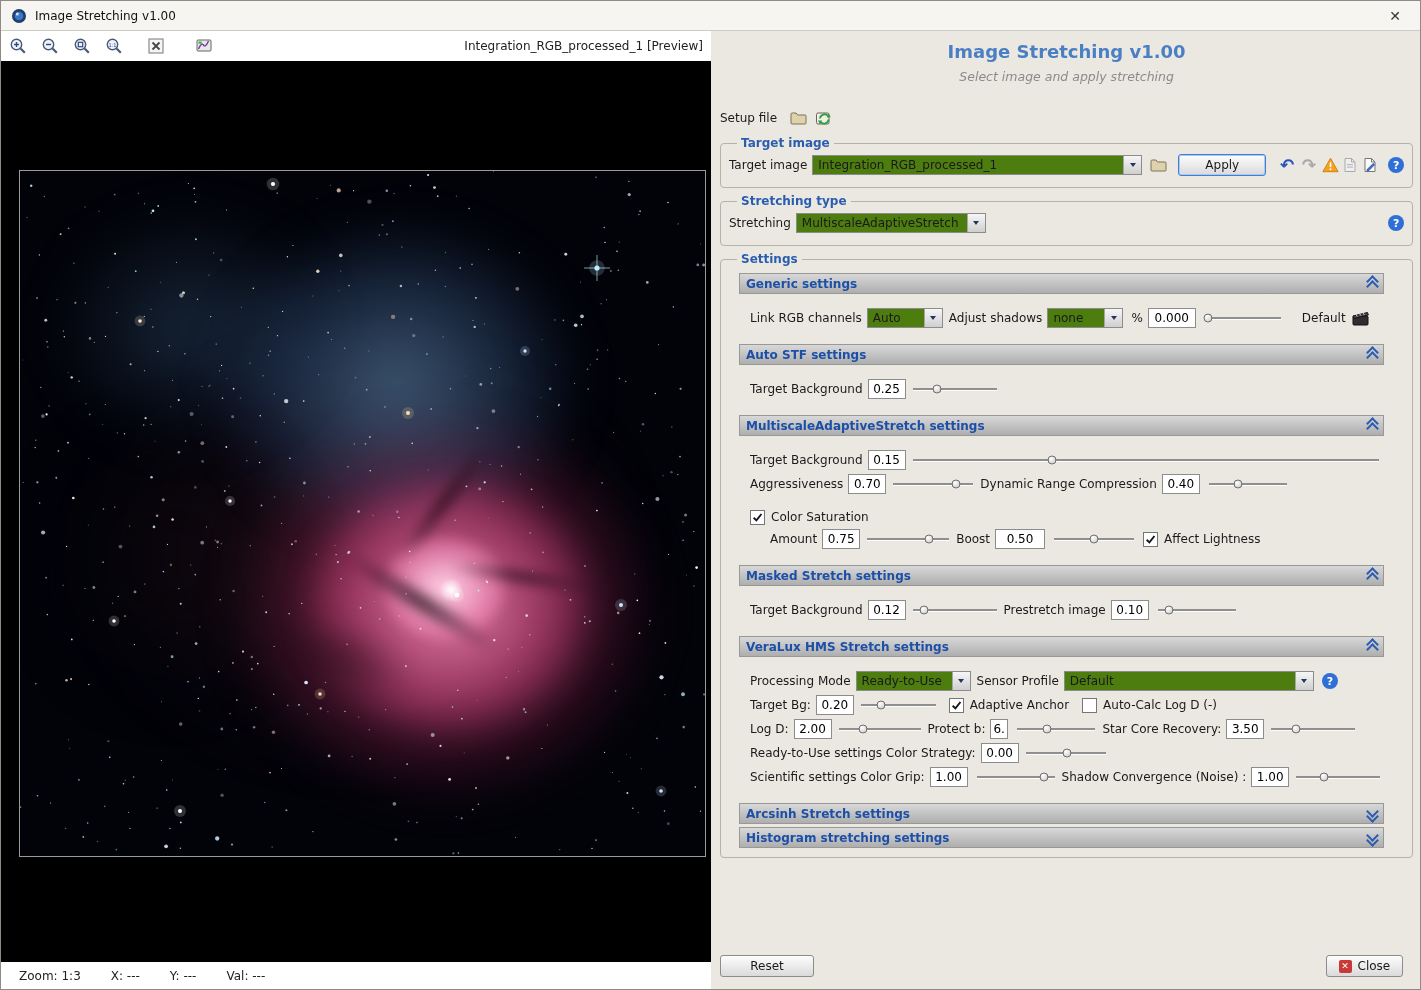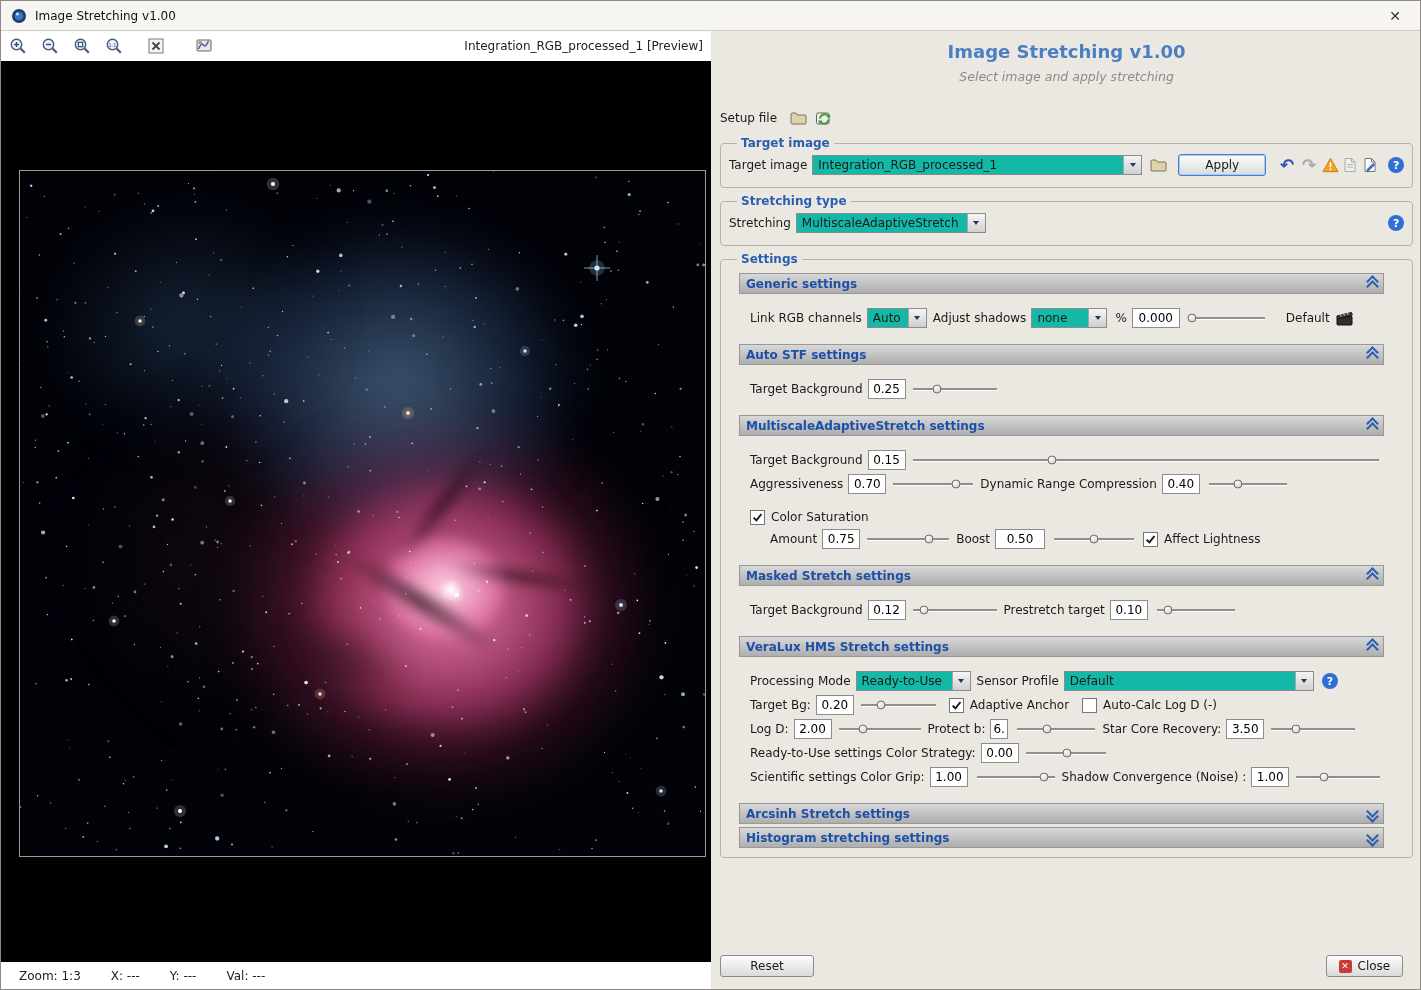--- a/index.html
+++ b/index.html
@@ -41,21 +41,21 @@
   
   .right{flex:1;background:#ebe8e2;display:flex;flex-direction:column;padding:6px 14px 10px 9px;box-sizing:border-box;}
   .rp-title{text-align:center;color:#4b7fc4;font-weight:bold;font-size:18px;margin-top:4px;}
   .rp-sub{text-align:center;color:#8b8b8b;font-style:italic;font-size:12.5px;margin-top:7px;}
   .setup-row{display:flex;align-items:center;gap:6px;margin:24px 0 4px 0;}
   fieldset.group{border:1px solid #b7b2a9;border-radius:4px;margin:4px 0 2px 0;padding:4px 8px 9px 8px;}
   legend{color:#2a5db0;font-weight:bold;padding:0 4px;margin-left:8px;font-size:12px;}
   .row{display:flex;align-items:center;height:22px;margin-bottom:2px;}
   .lbl{white-space:nowrap;margin-right:5px;}
   .ml6{margin-left:6px;} .ml8{margin-left:8px;} .ml10{margin-left:10px;}
-  .combo{display:inline-flex;align-items:center;height:20px;background:#14b8a6;border:1px solid #8c8c8c;box-sizing:border-box;}
+  .combo{display:inline-flex;align-items:center;height:20px;background:#4d7c0f;border:1px solid #8c8c8c;box-sizing:border-box;}
   .combo-text{flex:1;padding:0 5px;overflow:hidden;white-space:nowrap;}
   .combo-btn{width:17px;align-self:stretch;background:linear-gradient(#f6f6f6,#cfcfcf);border-left:1px solid #a5a5a5;display:flex;align-items:center;justify-content:center;}
   .tri{width:0;height:0;border-left:3.5px solid transparent;border-right:3.5px solid transparent;border-top:4.5px solid #24365e;display:block;}
   .tri.up{border-top:none;border-bottom:4.5px solid #24365e;}
   .num{height:20px;border:1px solid #8c8c8c;background:#fff;font-family:"DejaVu Sans","Liberation Sans",sans-serif;font-size:12px;text-align:center;padding:0 2px;box-sizing:border-box;}
   .btn{height:22px;border:1px solid #8c8c8c;border-radius:3px;background:linear-gradient(#fdfdfd,#dadada);font-family:"DejaVu Sans","Liberation Sans",sans-serif;font-size:12px;display:inline-flex;align-items:center;justify-content:center;padding:0 14px;color:#1a1a1a;}
   .btn.apply{border:1px solid #3f7fd6;box-shadow:0 0 0 1px #a9c9f0 inset;padding:0 26px;}
   .slider{position:relative;display:inline-block;height:20px;vertical-align:middle;}
   .slider .track{position:absolute;left:1px;right:1px;top:50%;height:2px;margin-top:-1px;background:#8f8f8f;box-shadow:0 1px 0 rgba(255,255,255,.85);}
   .slider .thumb{position:absolute;top:50%;left:0;width:9px;height:9px;border-radius:50%;background:radial-gradient(circle at 35% 30%,#ffffff,#c6c6c6);border:1px solid #6e6e6e;transform:translate(-50%,-50%);box-sizing:border-box;}
@@ -814,21 +814,21 @@
         <div class="secbar">
           <span class="sectitle">Generic settings</span>
           <span class="chev">
               <i></i>
               <i></i>
             </span>
         </div>
         <div class="seccontent">
           <div class="row">
             <span class="lbl">Link RGB channels</span>
-            <span class="combo" style="width:60px">
+            <span class="combo" style="width:76px">
               <span class="combo-text">Auto</span>
               <span class="combo-btn">
                   <i class="tri"></i>
                 </span>
             </span>
             <span class="lbl ml6">Adjust shadows</span>
             <span class="combo" style="width:76px">
               <span class="combo-text">none</span>
               <span class="combo-btn">
                   <i class="tri"></i>
@@ -937,21 +937,21 @@
             </span>
         </div>
         <div class="seccontent">
           <div class="row">
             <span class="lbl">Target Background</span>
             <input class="num" style="width: 38px;" value="0.12">
             <span class="slider ml6" style="width:86px">
                 <span class="track"></span>
                 <span class="thumb" style="left: 15%;"></span>
               </span>
-            <span class="lbl ml6">Prestretch target</span>
+            <span class="lbl ml6">Prestretch image</span>
             <input class="num" style="width: 38px;" value="0.10">
             <span class="slider ml8" style="width:80px">
                 <span class="track"></span>
                 <span class="thumb" style="left: 15%;"></span>
               </span>
           </div>
         </div>
 
         <div class="secbar">
           <span class="sectitle">VeraLux HMS Stretch settings</span>

